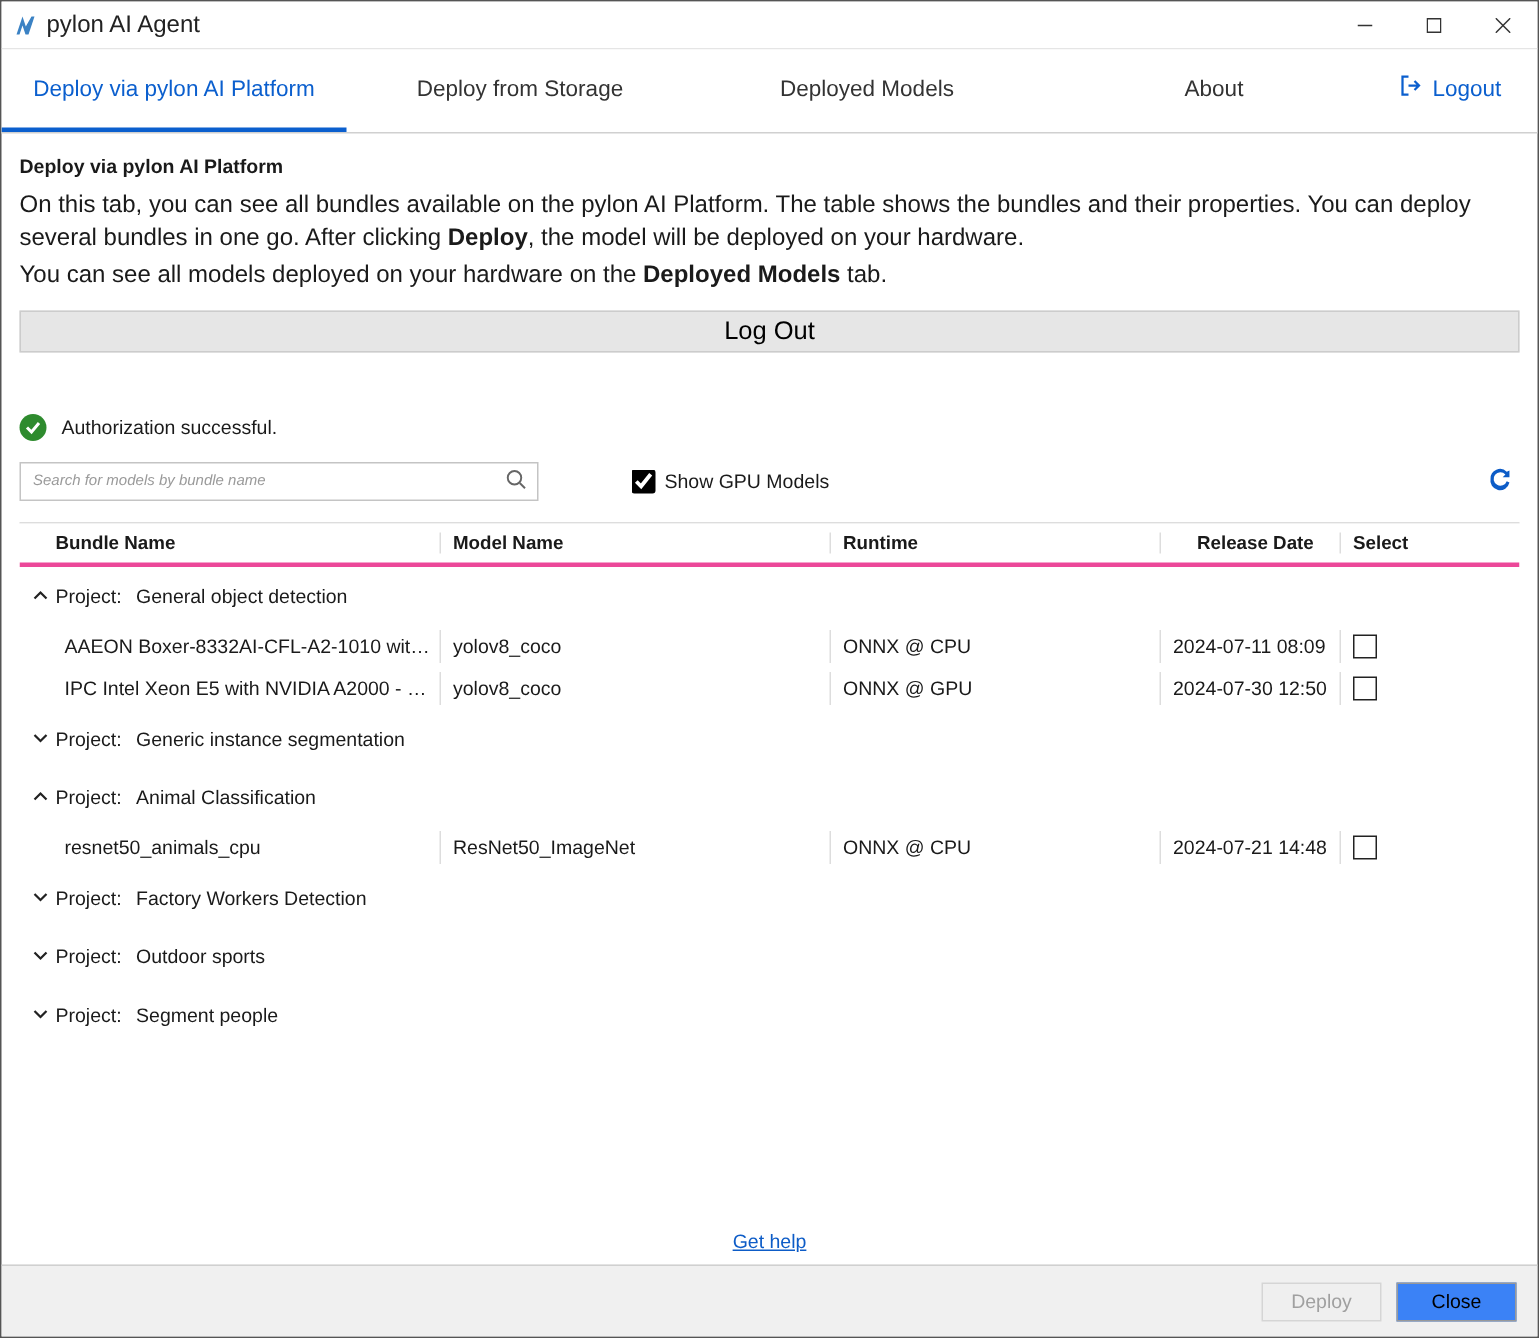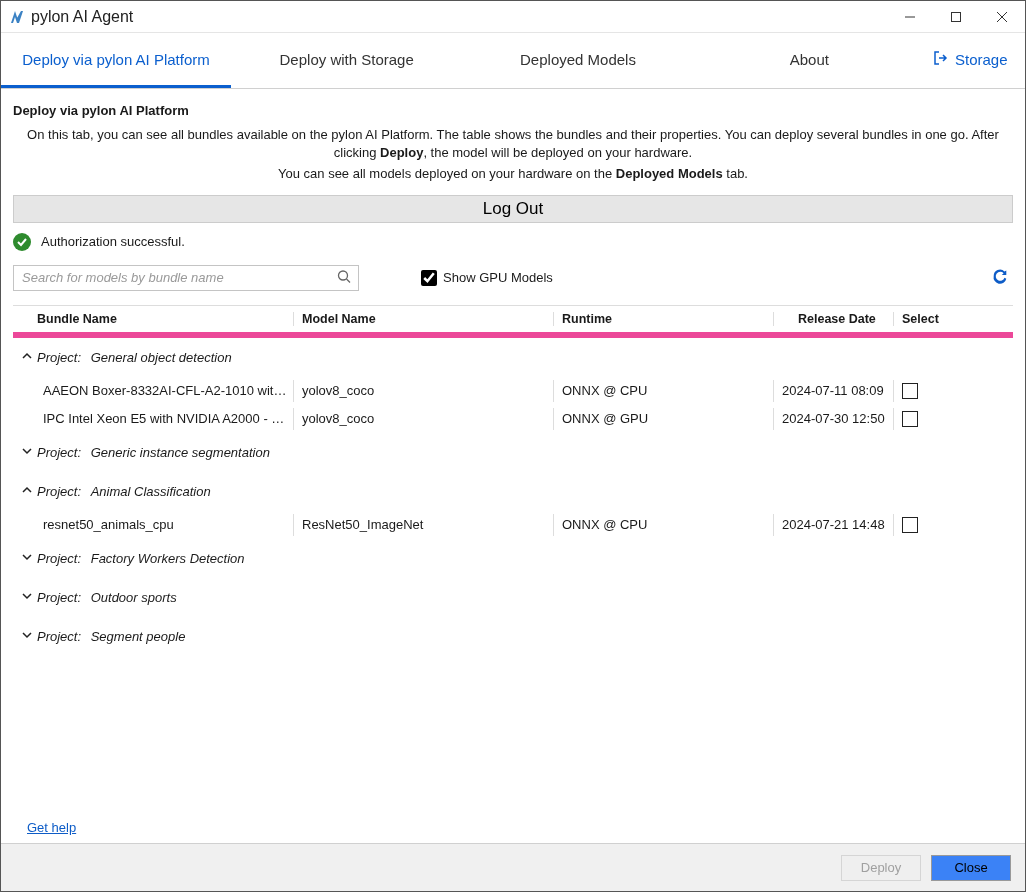--- a/index.html
+++ b/index.html
@@ -71,38 +71,39 @@
 
     
     .content {
       padding: 14px 12px 0 12px;
       height: calc(100% - 32px - 56px - 48px);
       display: flex;
       flex-direction: column;
       overflow: hidden;
     }
     .section-title { font-weight: 700; font-size: 13px; margin-bottom: 8px; }
-    .description { font-size: 13px; line-height: 1.35; margin-bottom: 4px; text-align: center; }
+    .description { font-size: 16px; line-height: 1.35; margin-bottom: 4px; }
     .description .bold { font-weight: 700; }
 
     .btn {
       display: inline-block;
       background: #e6e6e6;
       border: 1px solid #ccc;
       padding: 3px 14px;
       font-size: 17px;
       cursor: pointer;
       margin-top: 8px;
       margin-bottom: 10px;
     }
 
     .status-row {
       display: flex; align-items: center;
       gap: 10px;
       margin-bottom: 14px;
+      margin-top: 31px;
     }
     .status-icon {
       width: 18px; height: 18px; border-radius: 50%;
       background: #2E8B2E;
       display:flex; align-items:center; justify-content:center;
     }
     .status-icon svg { width: 12px; height: 12px; fill:#fff; }
 
     .toolbar-row {
       display: flex;
@@ -111,21 +112,21 @@
       margin-bottom: 14px;
     }
     .search-wrap {
       position: relative;
       width: 346px;
     }
     .search-wrap input {
       width: 100%;
       padding: 4px 28px 4px 8px;
       border: 1px solid #c4c4c4;
-      font-size: 13px;
+      font-size: 10px;
       font-style: italic;
       color: #666;
       height: 26px;
       outline: none;
     }
     .search-wrap input::placeholder { color: #9a9a9a; font-style: italic;}
     .search-wrap .icon {
       position: absolute;
       right: 8px; top: 50%; transform: translateY(-50%);
       color: #666;
@@ -144,54 +145,53 @@
       border-top: 1px solid #ddd;
       flex:1;
       overflow-y: auto;
       position: relative;
     }
     .thead {
       display: flex;
       font-weight: 700;
       font-size: 12.5px;
       padding: 6px 0;
-      border-bottom: 6px solid #ec4899;
+      border-bottom: 3px solid #ec4899;
       background:#fff;
       position:sticky; top:0; z-index:2;
     }
     .col-bundle  { flex: 0 0 280px; padding-left: 24px; }
     .col-model   { flex: 0 0 260px; border-left:1px solid #ddd; padding-left:8px;}
     .col-runtime { flex: 0 0 220px; border-left:1px solid #ddd; padding-left:8px;}
     .col-release { flex: 0 0 120px; border-left:1px solid #ddd; padding-left:24px;}
     .col-select  { flex: 0 0 80px;  border-left:1px solid #ddd; padding-left:8px;}
 
     .group-row {
-      display: flex; 
+      display: flex; align-items: center;
       padding: 12px 0 12px 4px;
       font-size: 13px;
       cursor: pointer;
-      font-style: italic;
     }
     .group-row .chev { width:20px; display:flex; justify-content:center;}
     .group-row .proj-label { margin-right: 6px;}
     .data-row {
       display: flex;
       align-items: center;
       font-size: 13px;
       padding: 3px 0;
     }
     .data-row .col-bundle { padding-left: 30px; white-space:nowrap; overflow:hidden; text-overflow:ellipsis; }
     .data-row .cell { border-left: 1px solid #ddd; padding-left:8px; height:22px; display:flex; align-items:center; }
     .data-row .col-model, .data-row .col-runtime, .data-row .col-release, .data-row .col-select { }
     .row-checkbox {
       width:16px; height:16px; border:1.5px solid #222; display:inline-block;
     }
 
     .help-link {
-      text-align: left;
+      text-align: center;
       padding: 8px 14px;
       font-size: 13px;
     }
     .help-link a { color:#0d5cc7; text-decoration: underline; cursor:pointer; }
 
     
     .footer {
       height: 48px;
       background: #f0f0f0;
       border-top: 1px solid #d0d0d0;
@@ -250,36 +250,36 @@
         <line x1="10" y1="0" x2="0" y2="10" stroke="#333" stroke-width="1"></line>
       </svg>
     </button>
 </div>
 
 <div class="tabbar">
   <div class="tab active">
       <span>Deploy via pylon AI Platform</span>
     </div>
   <div class="tab">
-      <span>Deploy with Storage</span>
+      <span>Deploy from Storage</span>
     </div>
   <div class="tab">
       <span>Deployed Models</span>
     </div>
   <div class="tab">
       <span>About</span>
     </div>
   <div class="tab logout">
     <span class="icon">
       <svg width="16" height="16" viewBox="0 0 16 16" fill="none">
           <path d="M6 2H2v12h4" stroke="#0B5FCE" stroke-width="1.5" fill="none"></path>
           <path d="M6 8h7M10 5l3 3-3 3" stroke="#0B5FCE" stroke-width="1.5" fill="none"></path>
         </svg>
     </span>
-    <span>Storage</span>
+    <span>Logout</span>
   </div>
 </div>
 
 <div class="content">
   <div class="section-title">Deploy via pylon AI Platform</div>
 
   <div class="description">
     <span>On this tab, you can see all bundles available on the pylon AI Platform. The table shows the bundles and their properties. You can deploy several bundles in one go. After clicking </span><span class="bold">Deploy</span><span>, the model will be deployed on your hardware.</span>
   </div>
   <div class="description">

